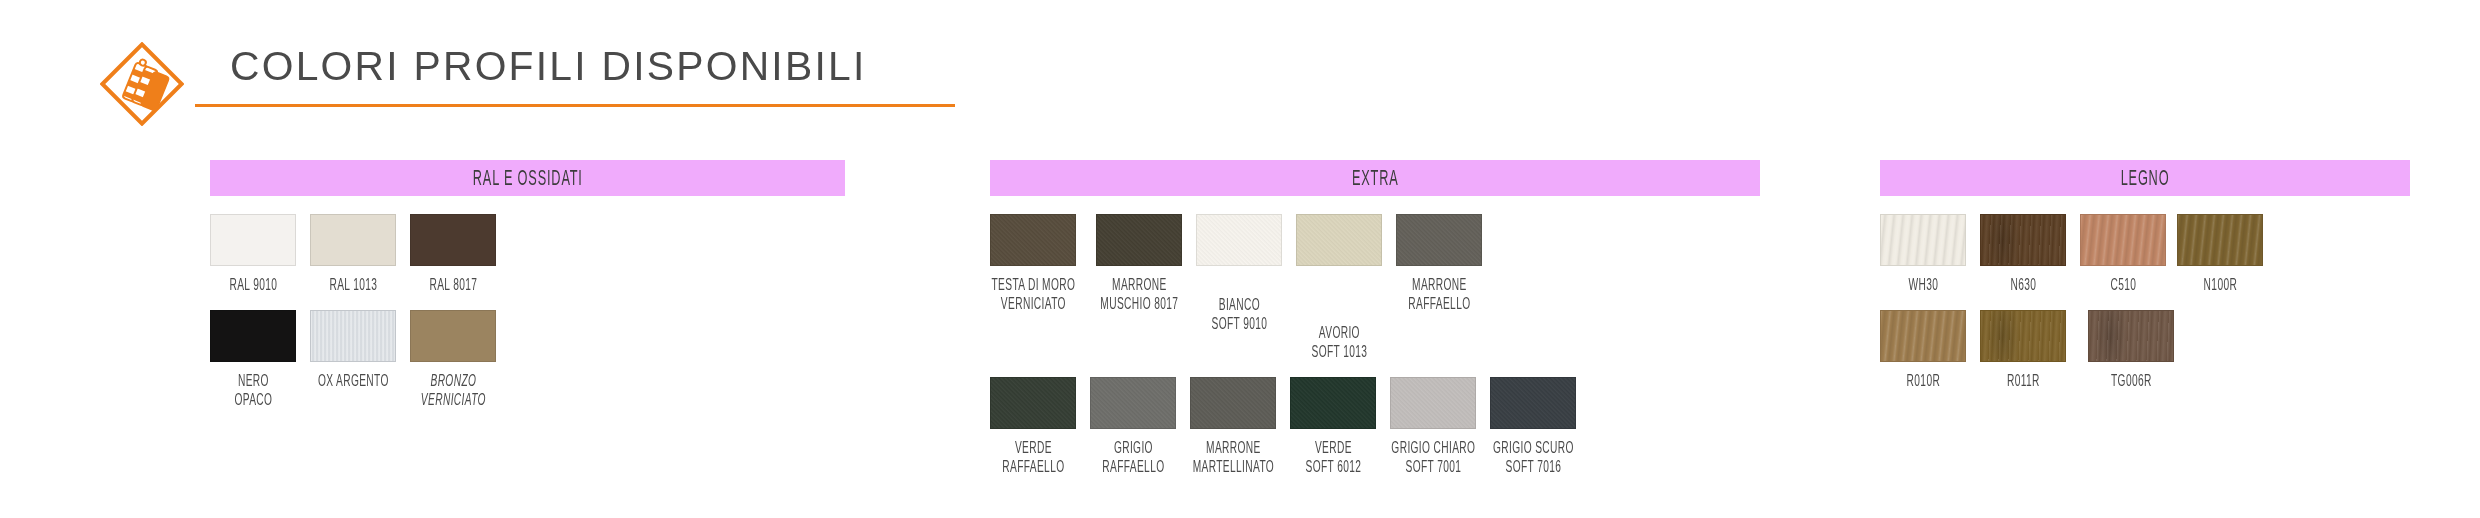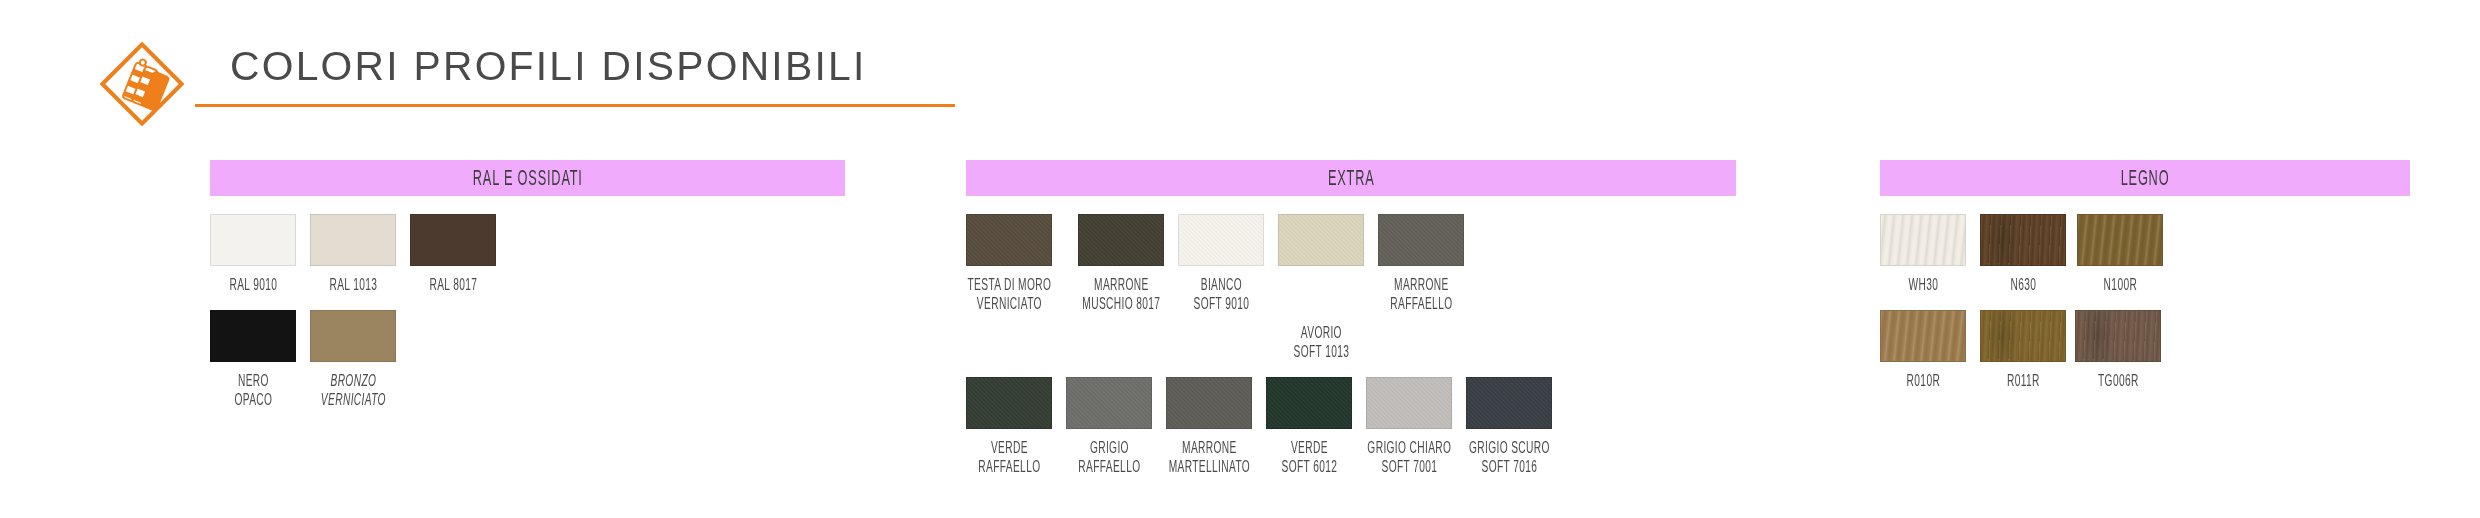--- a/index.html
+++ b/index.html
@@ -193,45 +193,49 @@
             <div class="swatch-chip" style="width: 86px; height: 52px; background: rgb(76, 58, 47);"></div>
             <div class="swatch-label">RAL 8017</div>
           </div>
         </div>
         <div class="swatch-row">
           <div class="swatch-cell" style="width: 86px; margin-right: 14px;">
             <div class="swatch-chip" style="width: 86px; height: 52px; background: rgb(20, 19, 19);"></div>
             <div class="swatch-label">NERO
 OPACO</div>
           </div>
+          <div class="swatch-cell" style="width: 86px; margin-right: 14px;">
+            <div class="swatch-chip grain-brushed" style="width: 86px; height: 52px; background: rgb(216, 221, 226);"></div>
+            <div class="swatch-label">OX ARGENTO</div>
+          </div>
           <div class="swatch-cell" style="width: 86px; margin-right: 0px; font-style: italic;">
             <div class="swatch-chip" style="width: 86px; height: 52px; background: rgb(155, 132, 96);"></div>
             <div class="swatch-label">BRONZO
 VERNICIATO</div>
           </div>
         </div>
       </div>
     </div>
-    <div class="section" style="left: 966px; width: 770px;">
+    <div class="section" style="left: 990px; width: 770px;">
       <div class="section-bar">
         <div class="section-bar-label">EXTRA</div>
       </div>
       <div class="rows">
         <div class="swatch-row">
-          <div class="swatch-cell" style="width: 86px; margin-right: 26px;">
+          <div class="swatch-cell" style="width: 86px; margin-right: 20px;">
             <div class="swatch-chip tex-soft" style="width: 86px; height: 52px; background: rgb(87, 76, 60);"></div>
             <div class="swatch-label">TESTA DI MORO
 VERNICIATO</div>
           </div>
           <div class="swatch-cell" style="width: 86px; margin-right: 14px;">
             <div class="swatch-chip tex-soft" style="width: 86px; height: 52px; background: rgb(68, 63, 50);"></div>
             <div class="swatch-label">MARRONE
 MUSCHIO 8017</div>
           </div>
-          <div class="swatch-cell" style="width: 86px; margin-right: 14px;">
+          <div class="swatch-cell" style="width: 86px; margin-right: 14px; gap: 20px;">
             <div class="swatch-chip tex-soft" style="width: 86px; height: 52px; background: rgb(247, 244, 238);"></div>
             <div class="swatch-label">BIANCO
 SOFT 9010</div>
           </div>
           <div class="swatch-cell" style="width: 86px; margin-right: 14px; gap: 48px;">
             <div class="swatch-chip tex-soft" style="width: 86px; height: 52px; background: rgb(220, 214, 189);"></div>
             <div class="swatch-label">AVORIO
 SOFT 1013</div>
           </div>
           <div class="swatch-cell" style="width: 86px; margin-right: 0px;">
@@ -281,31 +285,35 @@
       <div class="rows">
         <div class="swatch-row">
           <div class="swatch-cell" style="width: 86px; margin-right: 14px;">
             <div class="swatch-chip grain-v" style="width: 86px; height: 52px; background: rgb(240, 236, 227);"></div>
             <div class="swatch-label">WH30</div>
           </div>
           <div class="swatch-cell" style="width: 86px; margin-right: 14px;">
             <div class="swatch-chip grain-v2" style="width: 86px; height: 52px; background: rgb(90, 61, 34);"></div>
             <div class="swatch-label">N630</div>
           </div>
+          <div class="swatch-cell" style="width: 86px; margin-right: 14px;">
+            <div class="swatch-chip grain-v" style="width: 86px; height: 52px; background: rgb(192, 134, 102);"></div>
+            <div class="swatch-label">C510</div>
+          </div>
           <div class="swatch-cell" style="width: 80px; margin-right: 2px;">
             <div class="swatch-chip grain-v" style="width: 86px; height: 52px; background: rgb(124, 99, 48);"></div>
             <div class="swatch-label">N100R</div>
           </div>
         </div>
         <div class="swatch-row">
           <div class="swatch-cell" style="width: 86px; margin-right: 14px;">
             <div class="swatch-chip grain-v" style="width: 86px; height: 52px; background: rgb(157, 124, 78);"></div>
             <div class="swatch-label">R010R</div>
           </div>
-          <div class="swatch-cell" style="width: 86px; margin-right: 9px;">
+          <div class="swatch-cell" style="width: 86px; margin-right: 22px;">
             <div class="swatch-chip grain-v2" style="width: 86px; height: 52px; background: rgb(125, 97, 40);"></div>
             <div class="swatch-label">R011R</div>
           </div>
           <div class="swatch-cell" style="width: 86px; margin-right: 0px;">
             <div class="swatch-chip grain-v2" style="width: 86px; height: 52px; background: rgb(110, 85, 68);"></div>
             <div class="swatch-label">TG006R</div>
           </div>
         </div>
       </div>
     </div>

